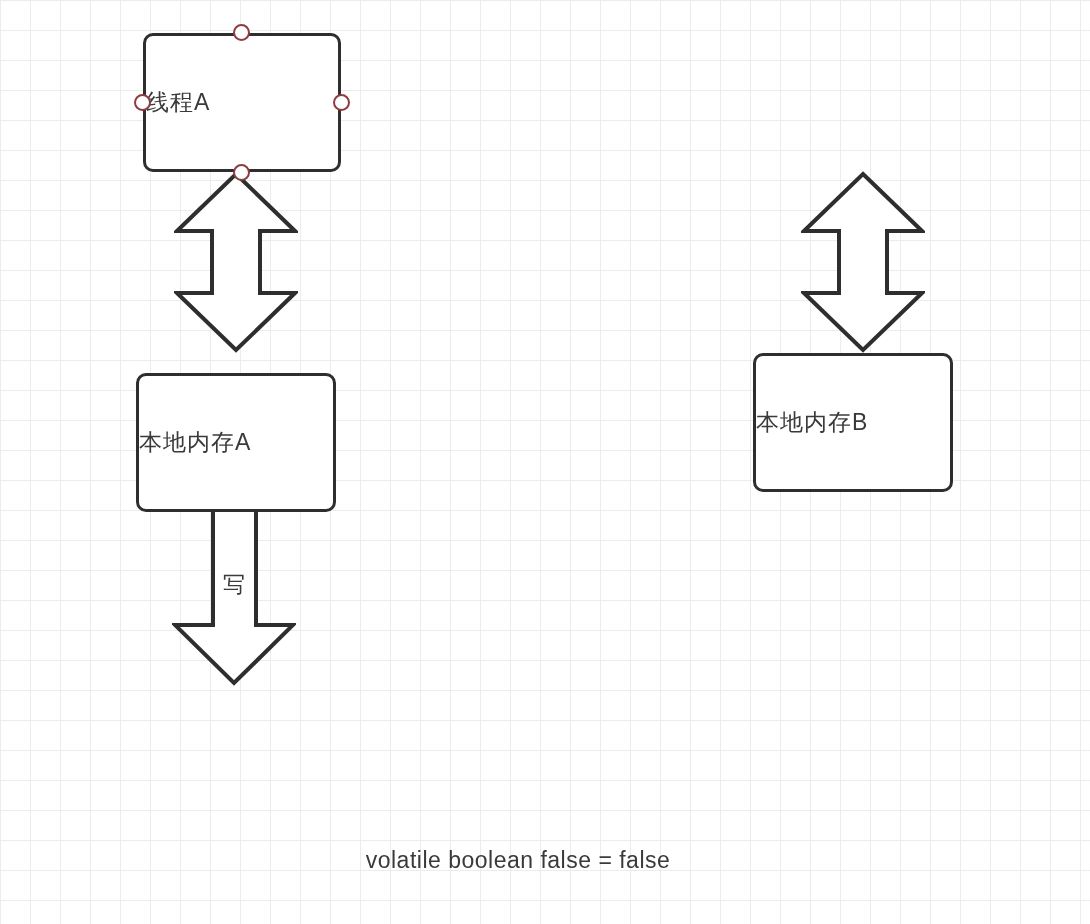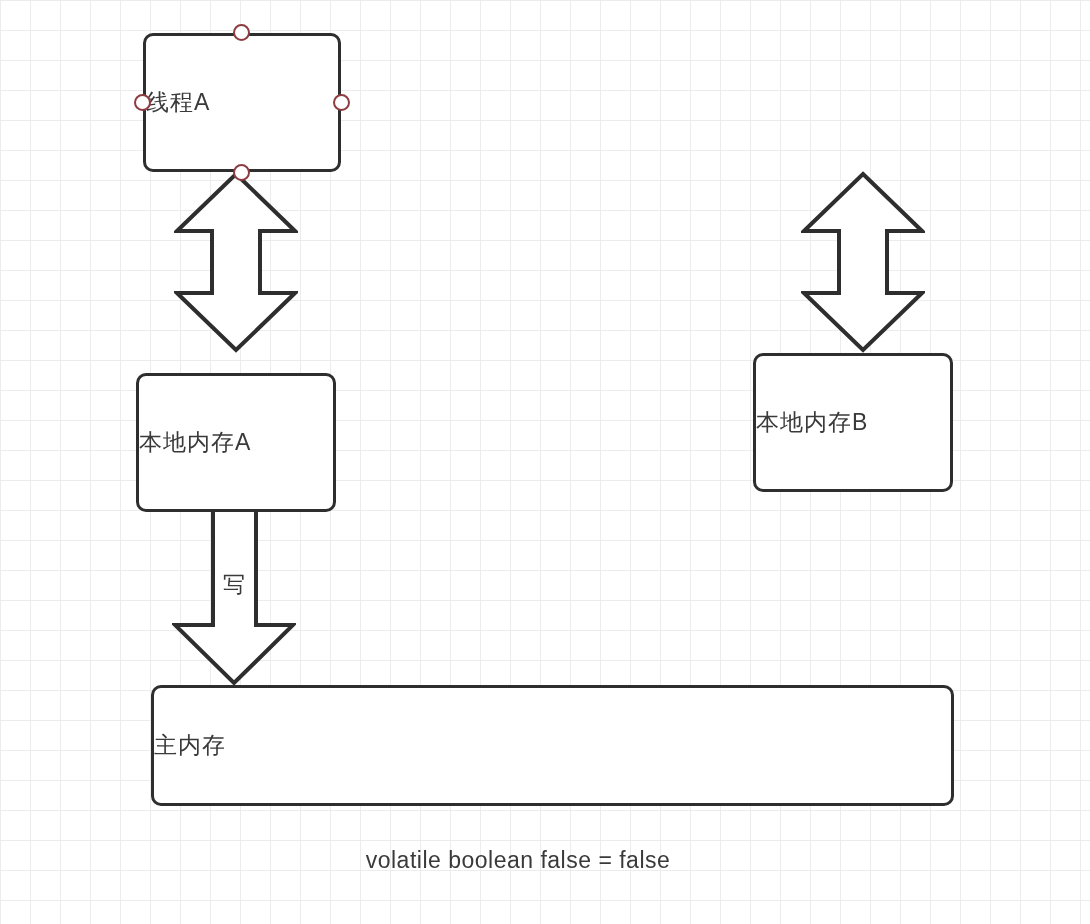--- a/index.html
+++ b/index.html
@@ -76,23 +76,20 @@
 
 
   <div class="node" style="left:136px; top:353px; width:200px; height:139px;margin-top:20px;">
     <span>本地内存A</span>
   </div>
 
   <div class="node" style="left:753px; top:353px; width:200px; height:139px;">
     <span>本地内存B</span>
   </div>
 
-  <div class="node" style="left:151px; top:685px; width:803px; height:121px;">
-    <span>主内存</span>
-  </div>
 
   <div class="handle" style="left:233px; top:24px;"></div>
   <div class="handle" style="left:134px; top:94px;"></div>
   <div class="handle" style="left:333px; top:94px;"></div>
   <div class="handle" style="left:233px; top:164px;"></div>
 
   <div class="caption">volatile boolean false = false</div>
 
 
 </div>

